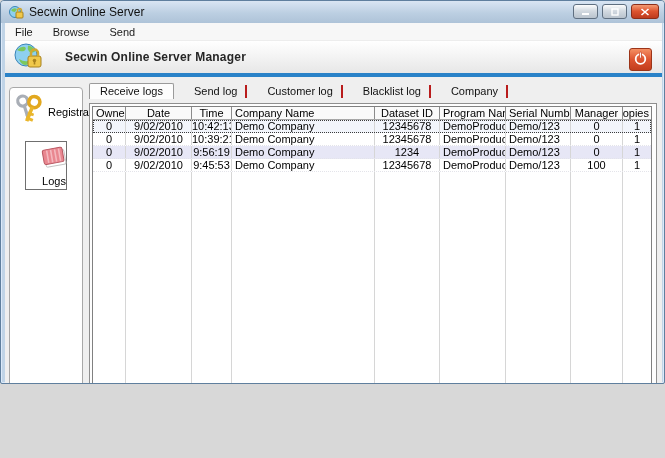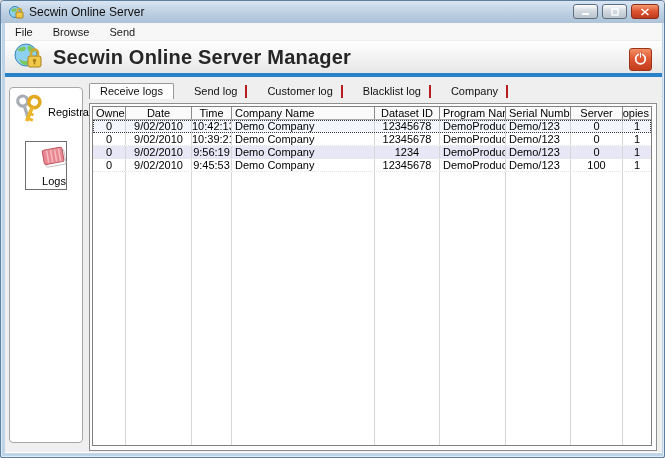--- a/index.html
+++ b/index.html
@@ -1,30 +1,30 @@
 <!DOCTYPE html>
 <html><head>
 <meta charset="utf-8">
 <style>
   html,body{margin:0;padding:0;background:#d8d8d8;font-family:"Liberation Sans","DejaVu Sans",sans-serif;}
-  .stage{position:relative;width:665px;height:458px;background:#c0d4e7;border:1px solid #5f7f9e;box-sizing:border-box;border-radius:4px 4px 2px 2px;overflow:hidden;box-shadow:inset 0 0 0 1px #dceafa;}
+  .stage{position:relative;width:665px;height:384px;background:#c0d4e7;border:1px solid #5f7f9e;box-sizing:border-box;border-radius:4px 4px 2px 2px;overflow:hidden;box-shadow:inset 0 0 0 1px #dceafa;}
   
   .titlebar{position:absolute;left:0;top:0;width:100%;height:22px;background:linear-gradient(#d9e5f3,#bccfe2 55%,#aec3d8);display:flex;align-items:center;}
   .appicon{margin-left:8px;width:15px;height:15px;display:inline-flex;}
   .wtitle{margin-left:5px;font-size:12px;color:#101010;}
   .winbtns{position:absolute;right:5px;top:3px;display:flex;gap:4px;}
   .wbtn{width:25px;height:15px;border:1px solid #5f6f80;border-radius:3px;background:linear-gradient(#fdfdfd,#d3dae1 45%,#b9c3cd);display:flex;align-items:center;justify-content:center;box-sizing:border-box;padding:0;cursor:default;}
   .wbtn.close{width:28px;border-color:#8c2e1a;background:linear-gradient(#f49a72,#dd5430 48%,#bd3b1e);}
   
   .client{position:absolute;left:4px;top:22px;width:657px;height:430px;background:#fff;}
   .menubar{height:18px;background:#f7f7f7;display:flex;align-items:center;padding-left:8px;font-size:11px;color:#1a1a1a;border-bottom:1px solid #ededed;box-sizing:border-box;}
   .menuitem{margin-right:16px;padding:11px 2px;}
   .appheader{position:relative;height:32px;background:linear-gradient(#ffffff,#e7e7e7);display:flex;align-items:center;}
   .logo{margin-left:8px;width:32px;height:30px;display:inline-flex;}
-  .apptitle{margin-left:8px;font-size:20px;font-weight:bold;color:#262626;letter-spacing:.2px;}
+  .apptitle{margin-left:20px;font-size:12px;font-weight:bold;color:#262626;letter-spacing:.2px;}
   .powerbtn{position:absolute;right:10px;top:7px;width:23px;height:23px;border:1px solid #9c3418;border-radius:3px;background:linear-gradient(#f49064,#dd5430 50%,#c33d1d);display:flex;align-items:center;justify-content:center;padding:0;}
   .bluebar{height:4px;background:#2a82c8;}
   
   .content{position:relative;height:375px;background:#efefef;}
   .sidebar{position:absolute;left:4px;top:10px;width:74px;height:356px;background:#fff;border:1px solid #a8a8a8;border-radius:4px;box-sizing:border-box;}
   .side-item{display:flex;align-items:center;font-size:11px;color:#000;}
   .side-item.reg{margin-top:4px;}
   .side-item .slabel{margin-top:1px;}
   .logsbox{margin:11px auto 0 auto;width:42px;height:49px;border:1px solid #6f6f6f;background:#fff;display:flex;flex-direction:column;align-items:center;justify-content:space-between;padding:3px 0 2px 16px;box-sizing:border-box;font-size:11px;}
   
@@ -168,21 +168,21 @@
           <div class="list">
 
             <div class="lrow lhead">
               <span class="c al">Owner</span>
               <span class="c ac">Date</span>
               <span class="c ar">Time</span>
               <span class="c al">Company Name</span>
               <span class="c ac">Dataset ID</span>
               <span class="c al">Program Name</span>
               <span class="c al">Serial Number</span>
-              <span class="c ar">Server</span>
+              <span class="c ar">Manager</span>
               <span class="c clip-left">Copies</span>
             </div>
 
             <div class="lrow drow selected">
               <span class="c ar">0</span>
               <span class="c ar">9/02/2010</span>
               <span class="c ar">10:42:13</span>
               <span class="c al">Demo Company</span>
               <span class="c ar">12345678</span>
               <span class="c al">DemoProductSW</span>

